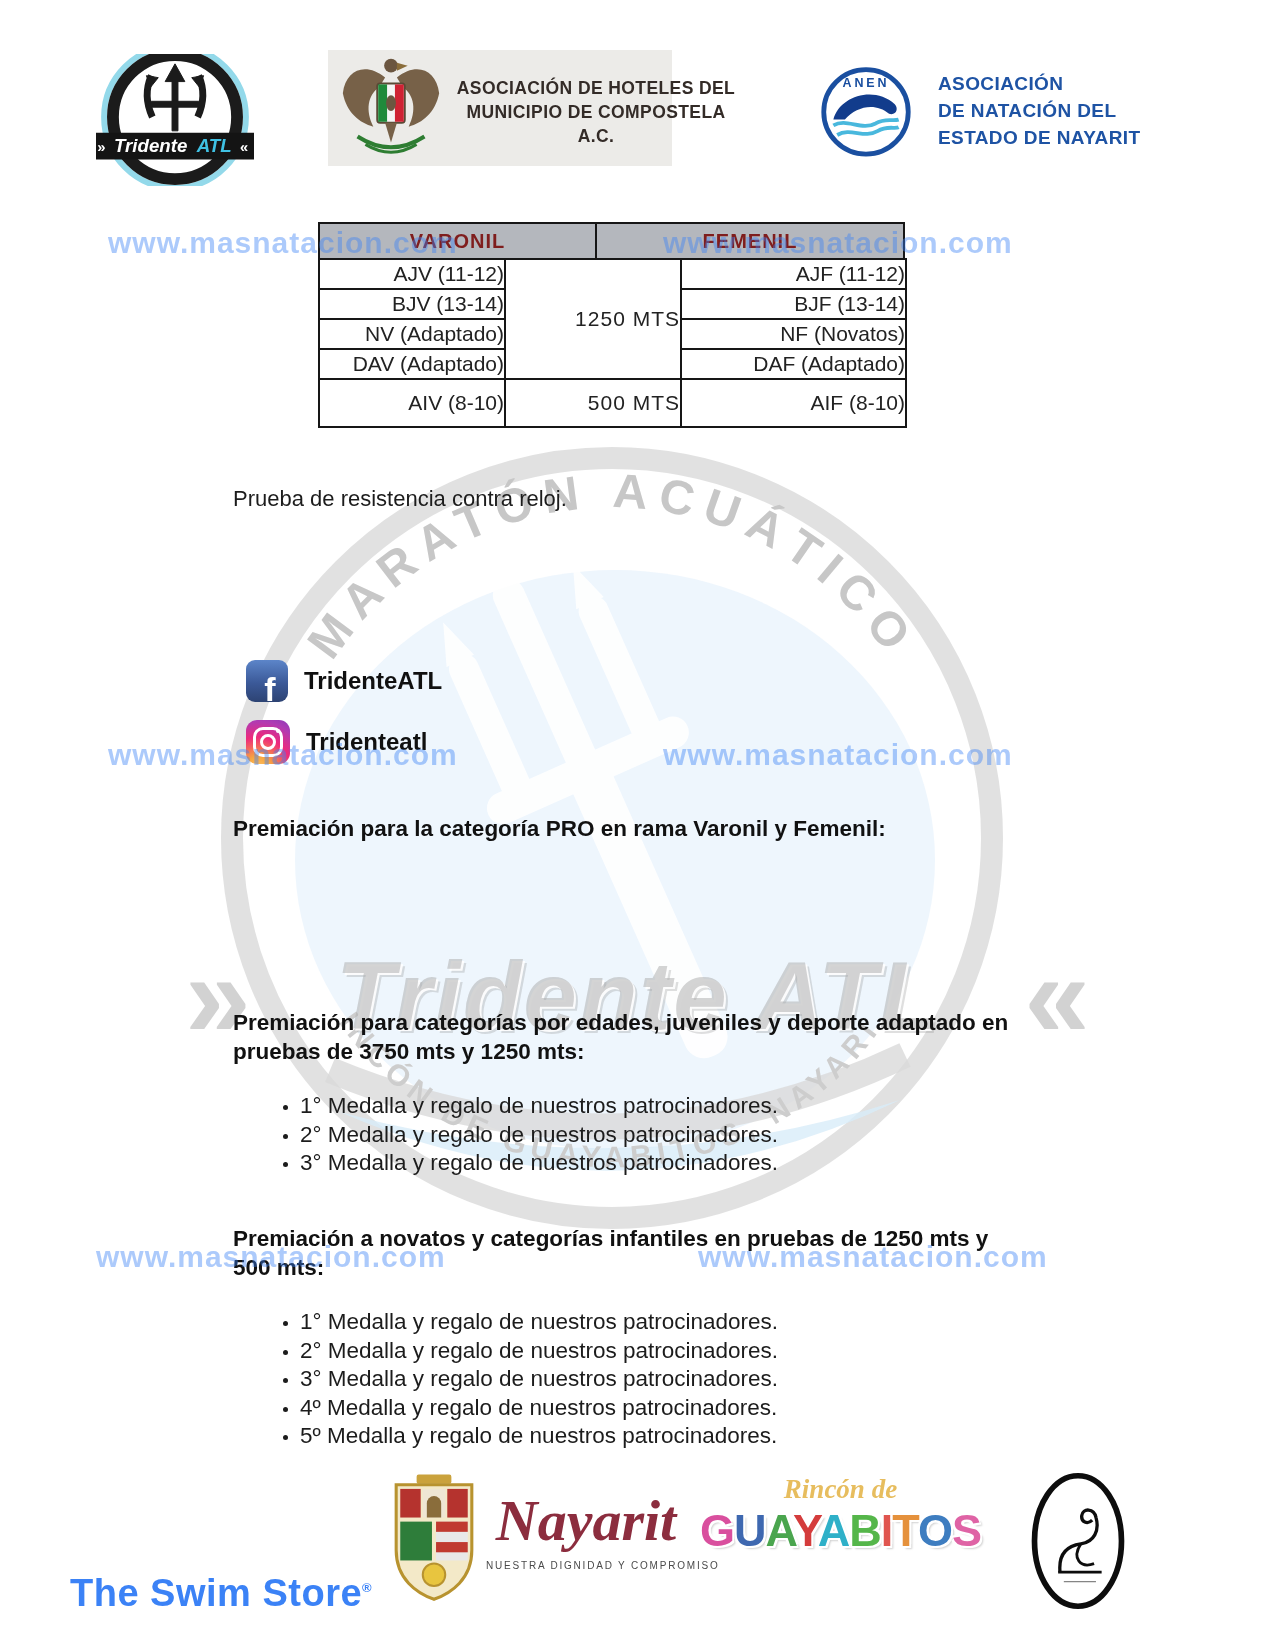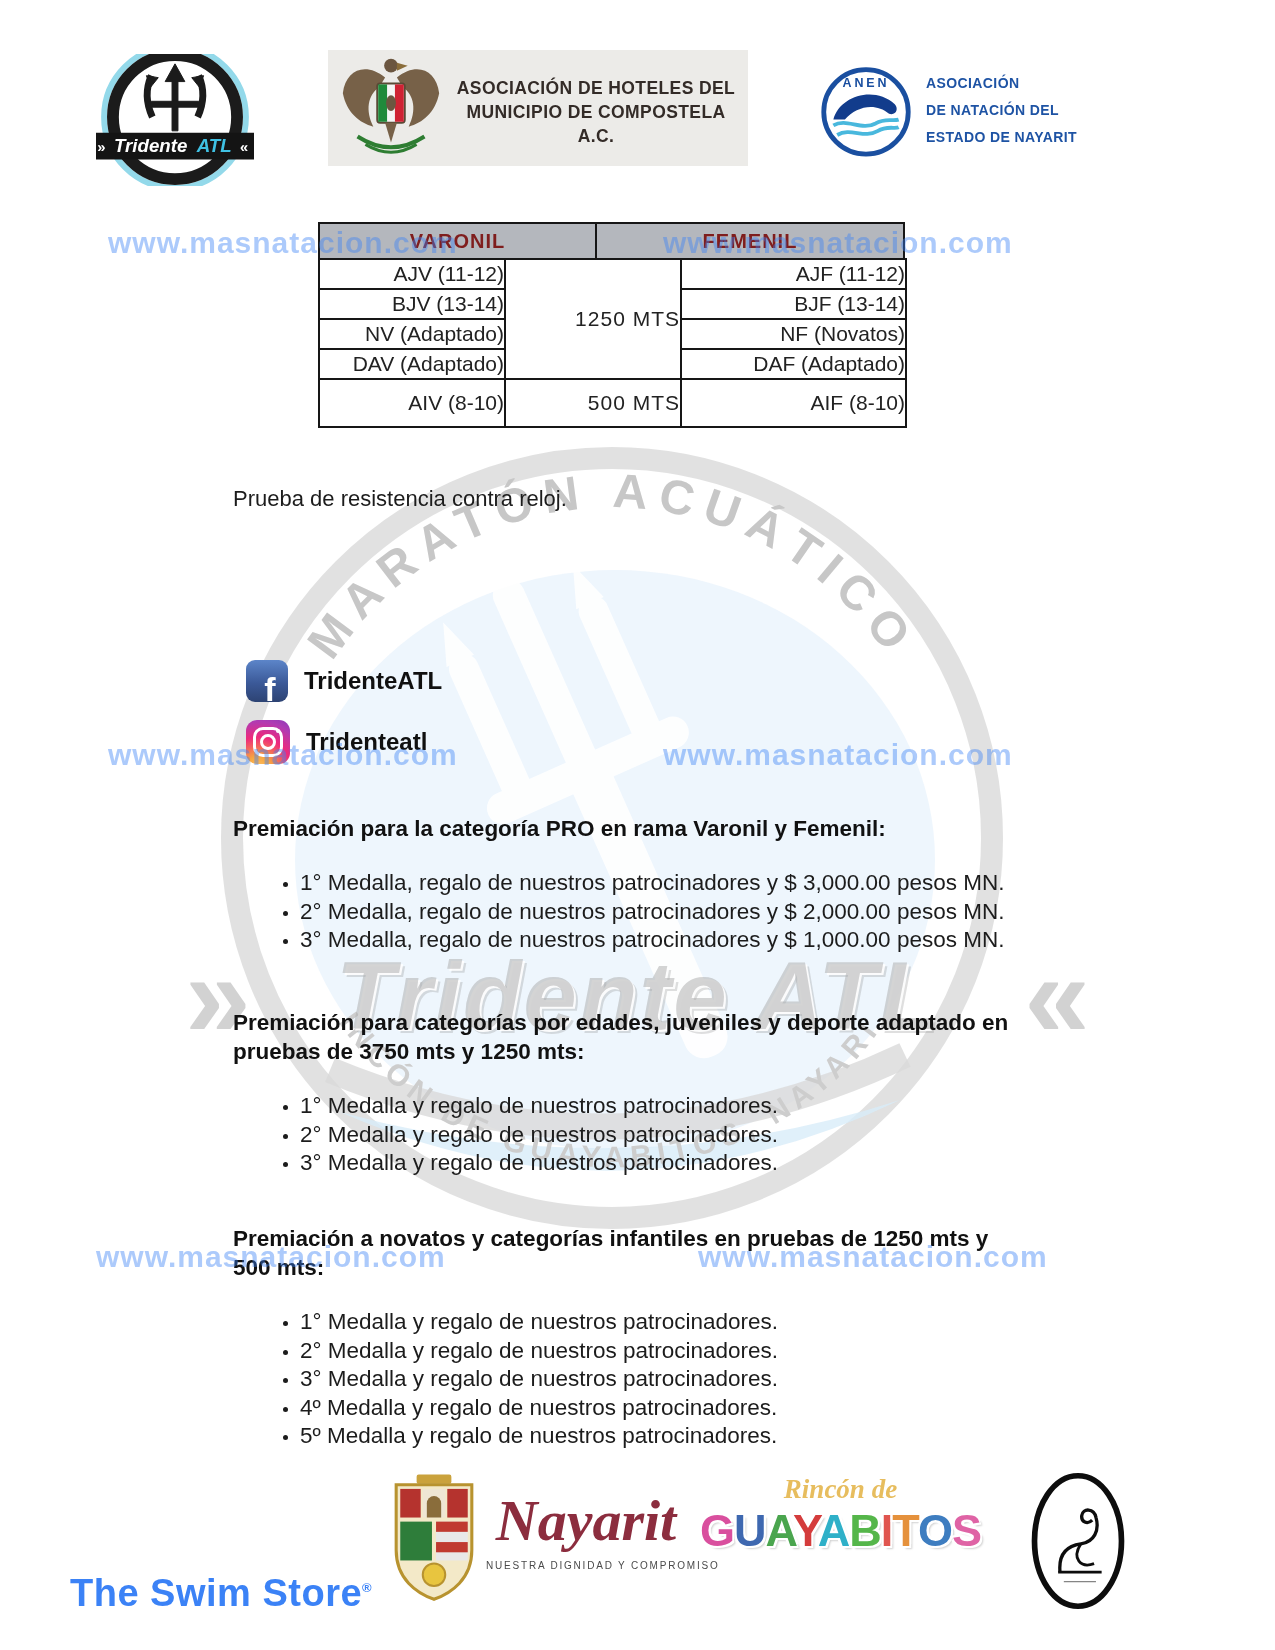--- a/index.html
+++ b/index.html
@@ -9,25 +9,25 @@
 
   
   #wm-emblem{left:0;top:0;z-index:0;}
   .wm-url{z-index:5;font-weight:bold;font-size:30px;letter-spacing:1px;color:#3b82f6;opacity:.42;white-space:nowrap;}
   #wm-big{left:185px;top:938px;width:905px;height:115px;z-index:0;display:flex;align-items:center;justify-content:space-between;}
   #wm-big .chev{font-size:118px;font-weight:900;color:rgba(165,165,165,.5);line-height:1;}
   #wm-big .bigtxt{font-style:italic;font-weight:900;font-size:96px;letter-spacing:2px;
       color:rgba(172,172,172,.52);text-shadow:2px 2px 0 rgba(255,255,255,.9),4px 4px 0 rgba(140,140,140,.28);white-space:nowrap;}
 
   
-  #hoteles-block{left:328px;top:50px;width:420px;height:116px;background:#ecebe8;z-index:2;}
+  #hoteles-block{left:328px;top:50px;width:344px;height:116px;background:#ecebe8;z-index:2;}
   #hoteles-text{position:absolute;left:122px;top:26px;width:292px;text-align:center;
       font-weight:700;font-size:17.5px;line-height:24px;color:#332b27;letter-spacing:.4px;}
   #anen-block{left:818px;top:60px;z-index:2;display:flex;align-items:center;}
-  #anen-text{margin-left:12px;font-weight:800;font-size:14px;line-height:27px;color:#1e53a4;letter-spacing:.4px;}
+  #anen-text{margin-left:24px;font-weight:800;font-size:19px;line-height:27px;color:#1e53a4;letter-spacing:.4px;}
 
   
   #cat-table{left:318px;top:222px;width:587px;z-index:1;}
   #cat-head{display:flex;height:36px;background:#b4b7bd;border:2px solid #161616;border-bottom:none;box-sizing:border-box;}
   #cat-head .hcell{display:flex;align-items:center;justify-content:center;color:#7f1d1d;
       font-weight:700;font-size:20px;letter-spacing:1px;}
   #cat-head .hcell.v{width:275px;border-right:2px solid #161616;}
   #cat-head .hcell.f{flex:1;}
   #cat-body{width:587px;border-collapse:collapse;table-layout:fixed;}
   #cat-body td{border:2px solid #161616;text-align:right;font-size:21px;color:#222;padding:0;}
@@ -222,25 +222,20 @@
     <div class="ig-icon">
       <div class="ig-frame"></div>
       <div class="ig-lens"></div>
       <div class="ig-dot"></div>
     </div>
     <span class="social-label">Tridenteatl</span>
   </div>
 
   <div class="abs sec" style="left:233px;top:814px;">
     <h3>Premiación para la categoría PRO en rama Varonil y Femenil:</h3>
-    <ul>
-      <li>1° Medalla, regalo de nuestros patrocinadores y $ 3,000.00 pesos MN.</li>
-      <li>2° Medalla, regalo de nuestros patrocinadores y $ 2,000.00 pesos MN.</li>
-      <li>3° Medalla, regalo de nuestros patrocinadores y $ 1,000.00 pesos MN.</li>
-    </ul>
   </div>
 
   <div class="abs sec" style="left:233px;top:1008px;">
     <h3>
       <span style="display:block">Premiación para categorías por edades, juveniles y deporte adaptado en</span>
       <span style="display:block">pruebas de 3750 mts y 1250 mts:</span>
     </h3>
     <ul>
       <li>1° Medalla y regalo de nuestros patrocinadores.</li>
       <li>2° Medalla y regalo de nuestros patrocinadores.</li>

